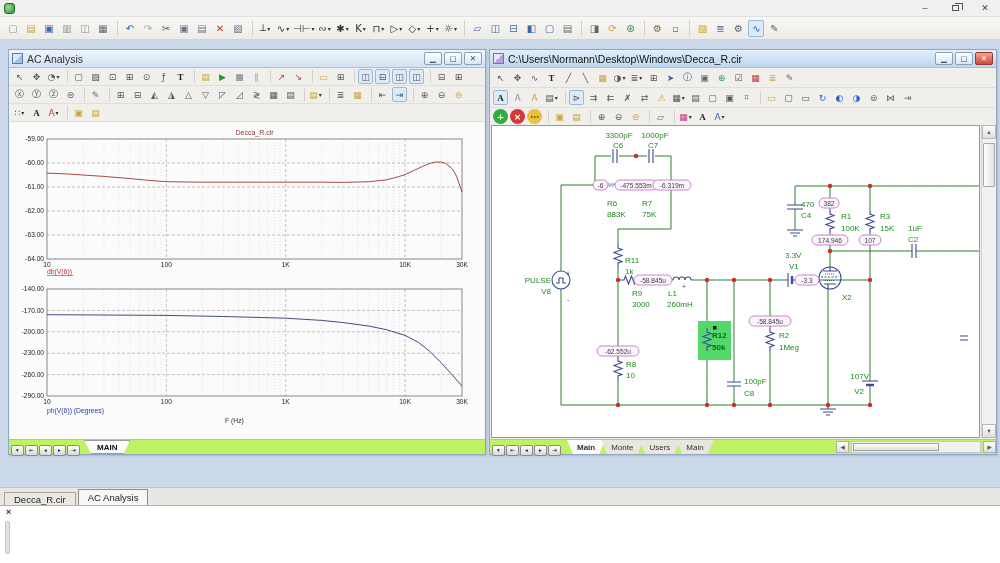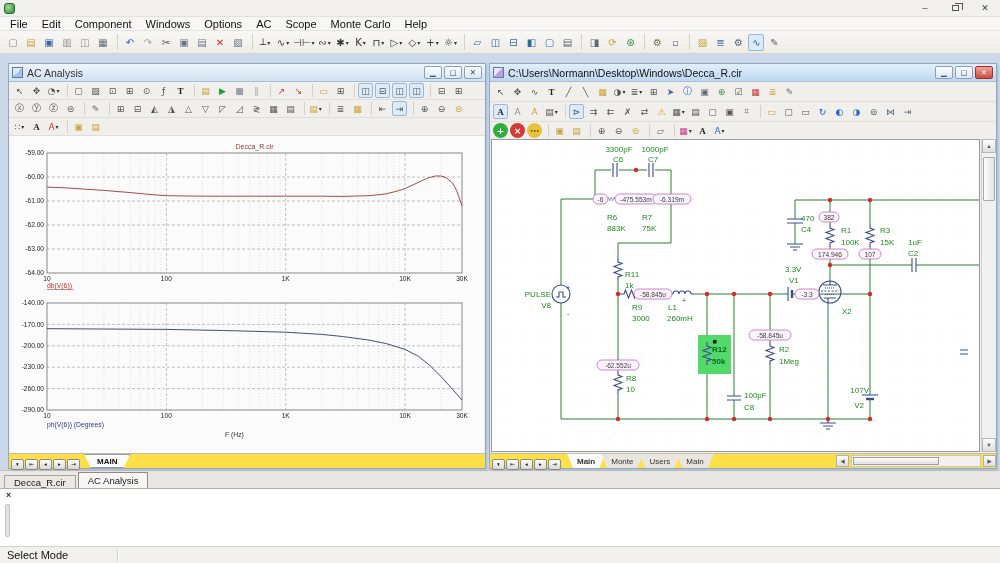--- a/index.html
+++ b/index.html
@@ -34,21 +34,21 @@
   .wtbtns{margin-left:auto;display:flex}
   .wb2{width:18px;height:13px;margin-left:2px;border:1px solid #8aa0b8;border-radius:2px;background:linear-gradient(#ffffff,#d8e6f3);font-size:7.5px;display:inline-flex;align-items:center;justify-content:center;color:#345;line-height:1}
   .wb2.close-red{background:linear-gradient(#f4a austin,#d9544a);background:linear-gradient(#f2a394,#cf4a40);color:#fff;border-color:#9a3630}
   .wtb{height:18px;background:#f1efec;display:flex;align-items:center;padding-left:2px;border-bottom:1px solid #e2ded6;overflow:hidden}
   .wtb .ti{height:15px;min-width:15px;font-size:9px}
   .wtb .tsep{height:13px;margin-right:2px}
   .rwtb{height:20px}
 
   
   .plotpanel{position:absolute;left:1px;right:1px;top:72px;bottom:15px;background:#fbfbfb}
-  .wfoot{position:absolute;left:0;right:0;bottom:0;height:15px;background:#fde047;border-top:1px solid #c2bdb3;display:flex;align-items:center;padding-left:2px}
+  .wfoot{position:absolute;left:0;right:0;bottom:0;height:15px;background:#bef264;border-top:1px solid #c2bdb3;display:flex;align-items:center;padding-left:2px}
   .nb{width:13px;height:11px;border:1px solid #8a8a8a;border-radius:2px;background:linear-gradient(#fdfdfd,#d8d8d8);font-size:5.5px;color:#222;display:inline-flex;align-items:center;justify-content:center;margin-right:1px}
   .sheettab{height:14px;display:inline-flex;align-items:center;padding:0 12px;background:#fcfcfc;clip-path:polygon(0 0,100% 0,calc(100% - 7px) 100%,7px 100%);font-size:8px;font-weight:bold;color:#111;margin-left:3px;border:1px solid #9a9a9a}
   .ft{height:14px;display:inline-flex;align-items:center;padding:0 10px;background:#e9e6e0;clip-path:polygon(0 0,100% 0,calc(100% - 6px) 100%,6px 100%);font-size:8px;color:#333;margin-left:-4px}
   .ft.active{background:#fcfcfc;font-weight:bold;margin-left:3px}
 
   
   .schcontent{position:absolute;left:1px;right:16px;top:75px;bottom:16px;background:#fff;border:1px solid #9a9a9a;overflow:hidden;background-image:radial-gradient(#e7ebe7 0.6px,transparent 0.7px);background-size:13px 13px}
   .vscroll{position:absolute;right:0;top:75px;bottom:16px;width:15px;background:#f1f1f1;border-left:1px solid #d0d0d0}
   .varrow{height:14px;border:1px solid #b8b8b8;background:linear-gradient(#fdfdfd,#dedede);font-size:5.5px;color:#555;display:flex;align-items:center;justify-content:center}
   .varrow.bottom{position:absolute;bottom:0;left:0;right:0}
@@ -91,31 +91,20 @@
     <span class="appicon"></span>
     <span class="winbtns">
       <span class="wb">–</span>
       <span class="wb">
           <span class="restbox"></span>
         </span>
       <span class="wb">✕</span>
     </span>
   </div>
 
-  <div class="menubar" id="menubar">
-      <span class="mi">File</span>
-      <span class="mi">Edit</span>
-      <span class="mi">Component</span>
-      <span class="mi">Windows</span>
-      <span class="mi">Options</span>
-      <span class="mi">AC</span>
-      <span class="mi">Scope</span>
-      <span class="mi">Monte Carlo</span>
-      <span class="mi">Help</span>
-    </div>
 
   <div class="toolbar" id="maintb">
       <span class="ti" style="color: rgb(138, 143, 150);">▢</span>
       <span class="ti" style="color: rgb(201, 162, 58);">▤</span>
       <span class="ti" style="color: rgb(58, 102, 168);">▣</span>
       <span class="ti" style="color: rgb(138, 143, 150);">▥</span>
       <span class="ti" style="color: rgb(138, 143, 150);">◫</span>
       <span class="ti" style="color: rgb(90, 103, 112);">▦</span>
       <span class="tsep"></span>
       <span class="ti" style="color: rgb(42, 98, 201);">↶</span>
@@ -645,17 +634,13 @@
   <div class="doctabs" id="doctabs">
       <span class="dt">Decca_R.cir</span>
       <span class="dt active">AC Analysis</span>
     </div>
 
   <div class="botpanel">
     <span class="bx">×</span>
     <span class="bvthumb"></span>
   </div>
 
-  <div class="statusbar">
-    <span class="smode">Select Mode</span>
-    <span class="sdiv"></span>
-  </div>
 </div>
 
 </body></html>

